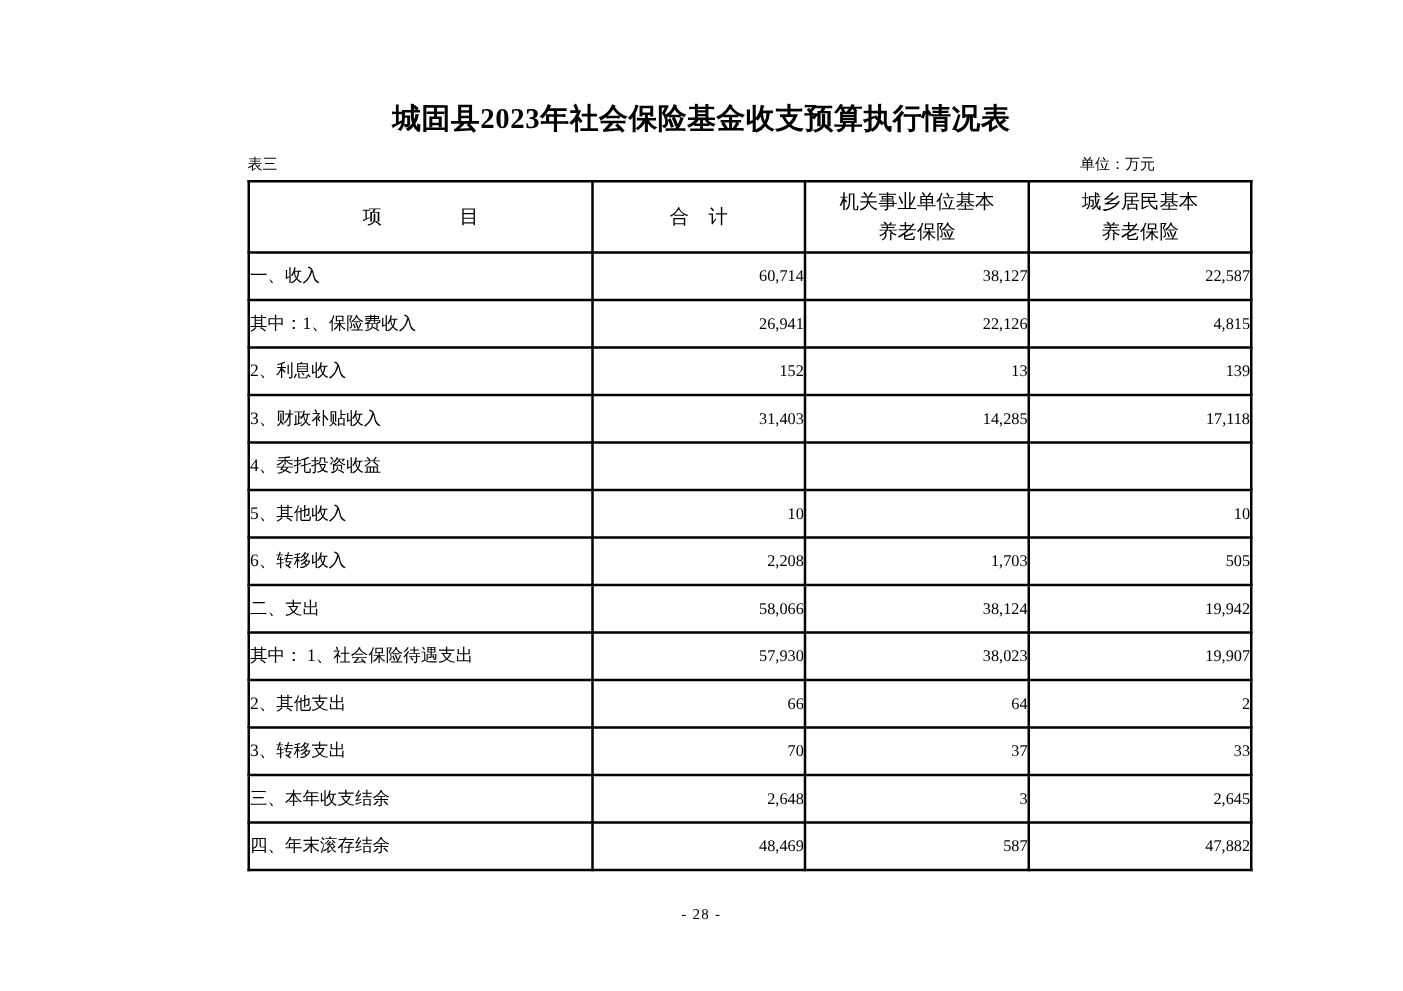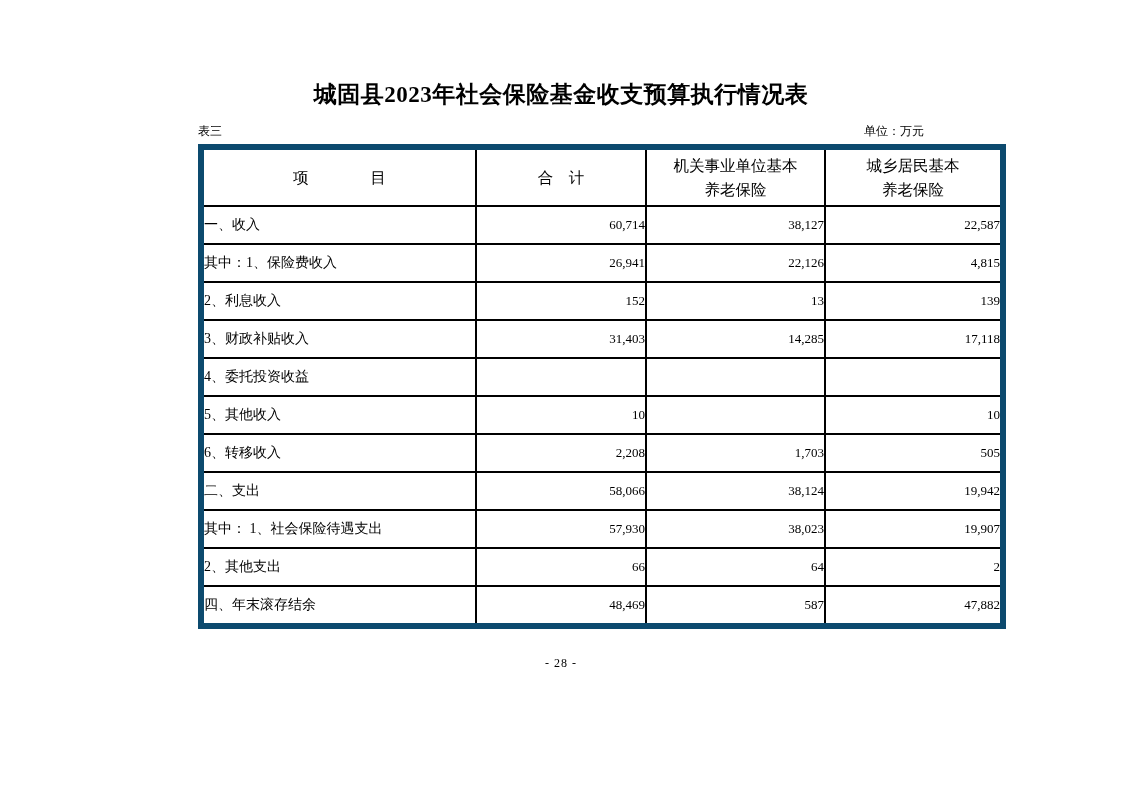--- a/index.html
+++ b/index.html
@@ -33,21 +33,21 @@
     align-items: flex-end;
     margin-top: 14px;
     margin-bottom: 5px;
     font-size: 12px;
     line-height: 1.3;
   }
   table.budget {
     width: 802px;
     border-collapse: collapse;
     table-layout: fixed;
-    border: 6px solid #0c4a6e;
+    border: 2px solid #0c4a6e;
   }
   table.budget th,
   table.budget td {
     border: 2px solid #000;
     vertical-align: middle;
     overflow: hidden;
   }
   table.budget th {
     font-weight: 400;
     font-size: 15.5px;
@@ -165,20 +165,32 @@
     <td class="num-cell">38,023</td>
     <td class="num-cell">19,907</td>
   </tr>
         <tr>
     <td class="item-cell indent-2">2、其他支出</td>
     <td class="num-cell">66</td>
     <td class="num-cell">64</td>
     <td class="num-cell">2</td>
   </tr>
         <tr>
+    <td class="item-cell indent-2">3、转移支出</td>
+    <td class="num-cell">70</td>
+    <td class="num-cell">37</td>
+    <td class="num-cell">33</td>
+  </tr>
+        <tr>
+    <td class="item-cell indent-0">三、本年收支结余</td>
+    <td class="num-cell">2,648</td>
+    <td class="num-cell">3</td>
+    <td class="num-cell">2,645</td>
+  </tr>
+        <tr>
     <td class="item-cell indent-0">四、年末滚存结余</td>
     <td class="num-cell">48,469</td>
     <td class="num-cell">587</td>
     <td class="num-cell">47,882</td>
   </tr>
       </tbody>
   </table>
 
   <div class="page-number">- 28 -</div>
 

